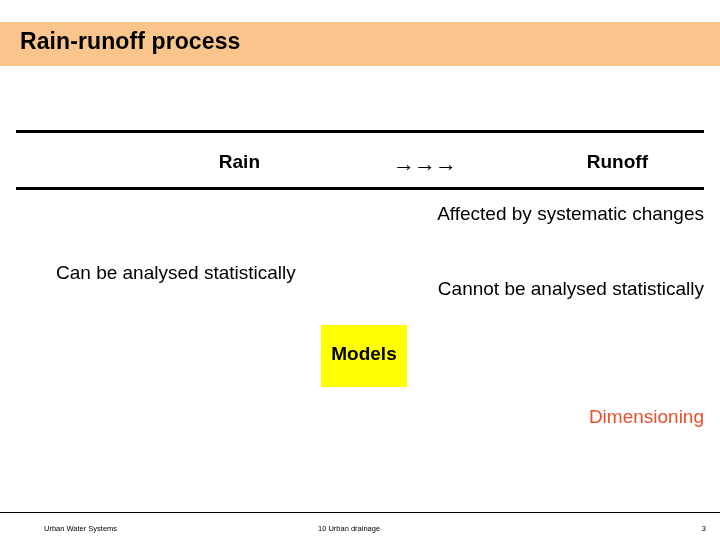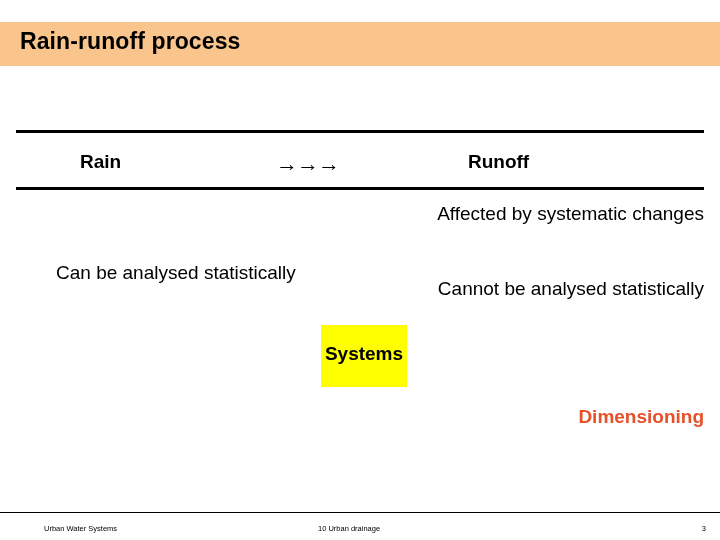--- a/index.html
+++ b/index.html
@@ -54,21 +54,21 @@
     top: 187px;
     width: 688px;
     height: 3px;
   }
   .hdr {
     position: absolute;
     top: 151px;
     font-size: 19px;
     font-weight: bold;
     color: #000000;
-    text-align: left;
+    text-align: right;
   }
   .hdr-rain   { left: 80px;  width: 180px; }
   .hdr-arrow  { left: 276px; width: 180px; font-size: 22px; letter-spacing: -1px;}
   .hdr-runoff { left: 468px; width: 180px; }
 
   .cell {
     position: absolute;
     font-size: 19px;
     color: #000000;
     line-height: 1.28;
@@ -107,21 +107,21 @@
     left: 16px;
     top: 408px;
     font-size: 19px;
     color: #000000;
   }
   .dimensioning {
     position: absolute;
     right: 16px;
     top: 406px;
     font-size: 19px;
-    font-weight: bold;
+    font-weight: normal;
     color: #e8502a;
     text-align: left;
   }
 
   
   .footer-rule {
     position: absolute;
     left: 0;
     top: 512px;
     width: 720px;
@@ -153,21 +153,21 @@
   <div class="hdr hdr-runoff">Runoff</div>
 
   <div class="rule rule-mid"></div>
 
   <div class="cell c-right row1-right">Affected by systematic changes</div>
 
   <div class="cell c-left row2-left">Can be analysed statistically</div>
   <div class="cell c-right row2-right">Cannot be analysed statistically</div>
 
   <div class="models-box"></div>
-  <div class="models-label">Systems</div>
+  <div class="models-label">Models</div>
 
   <div class="dimensioning">Dimensioning</div>
 
   <div class="footer-rule"></div>
   <div class="footer footer-left">Urban Water Systems</div>
   <div class="footer footer-center">10  Urban drainage</div>
   <div class="footer footer-right">3</div>
 
 </div>
 

